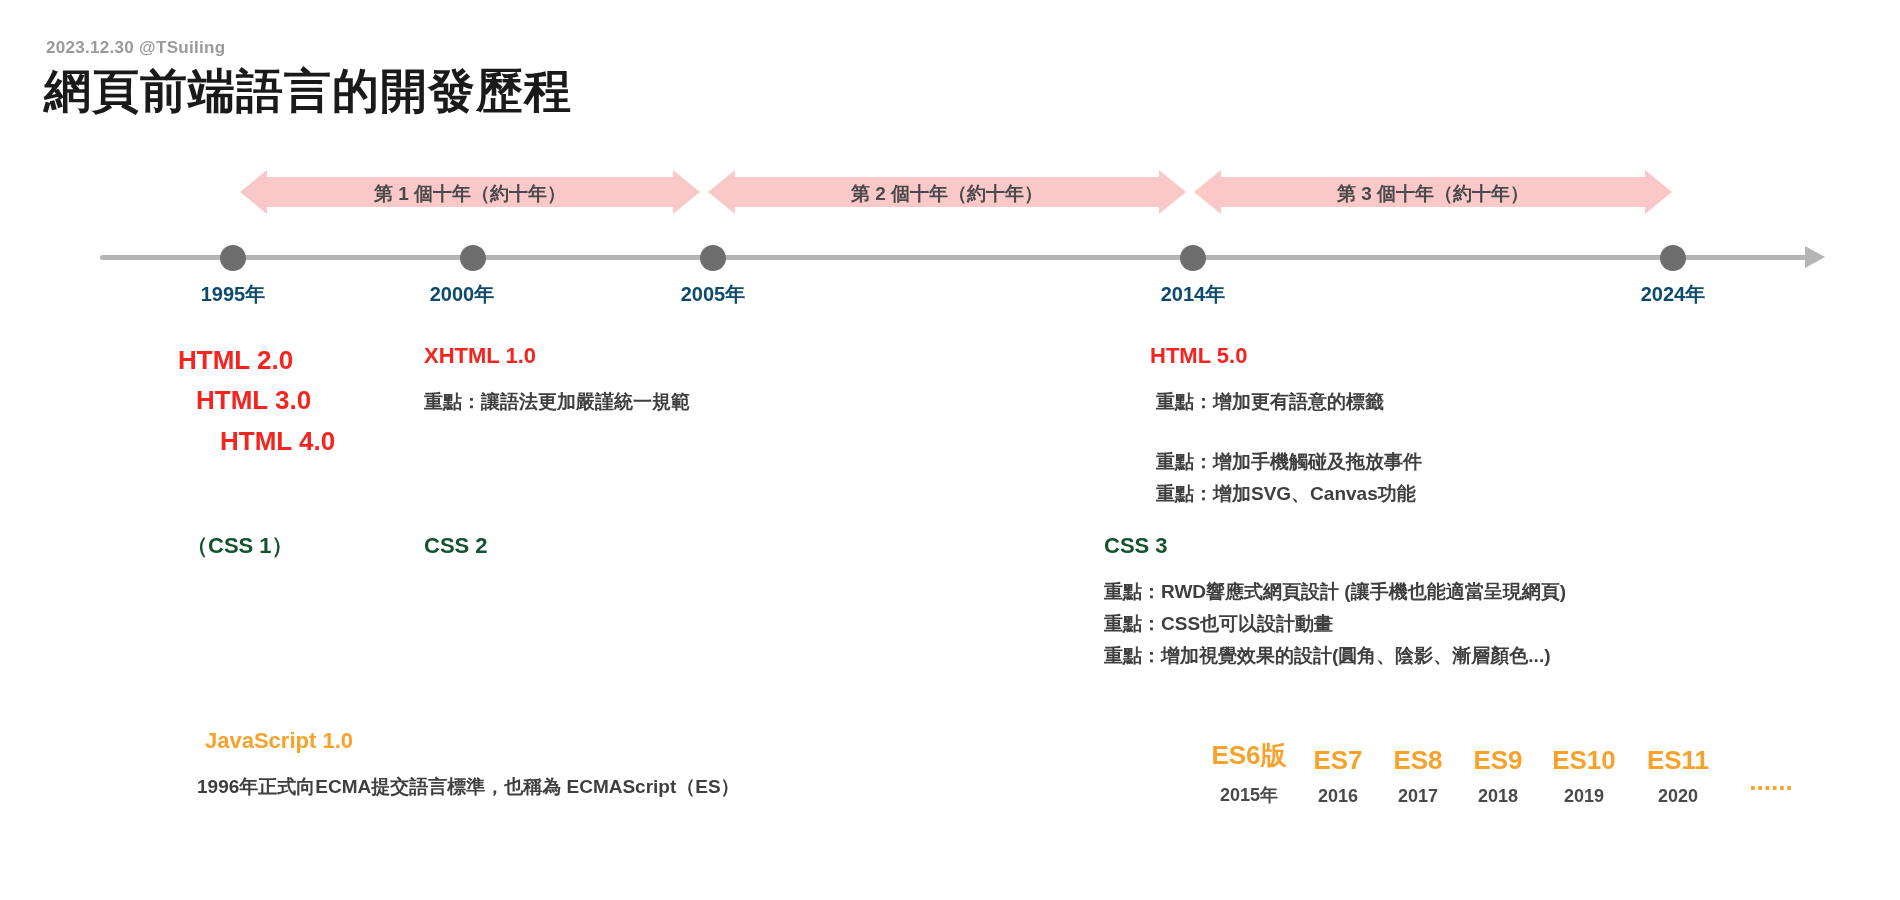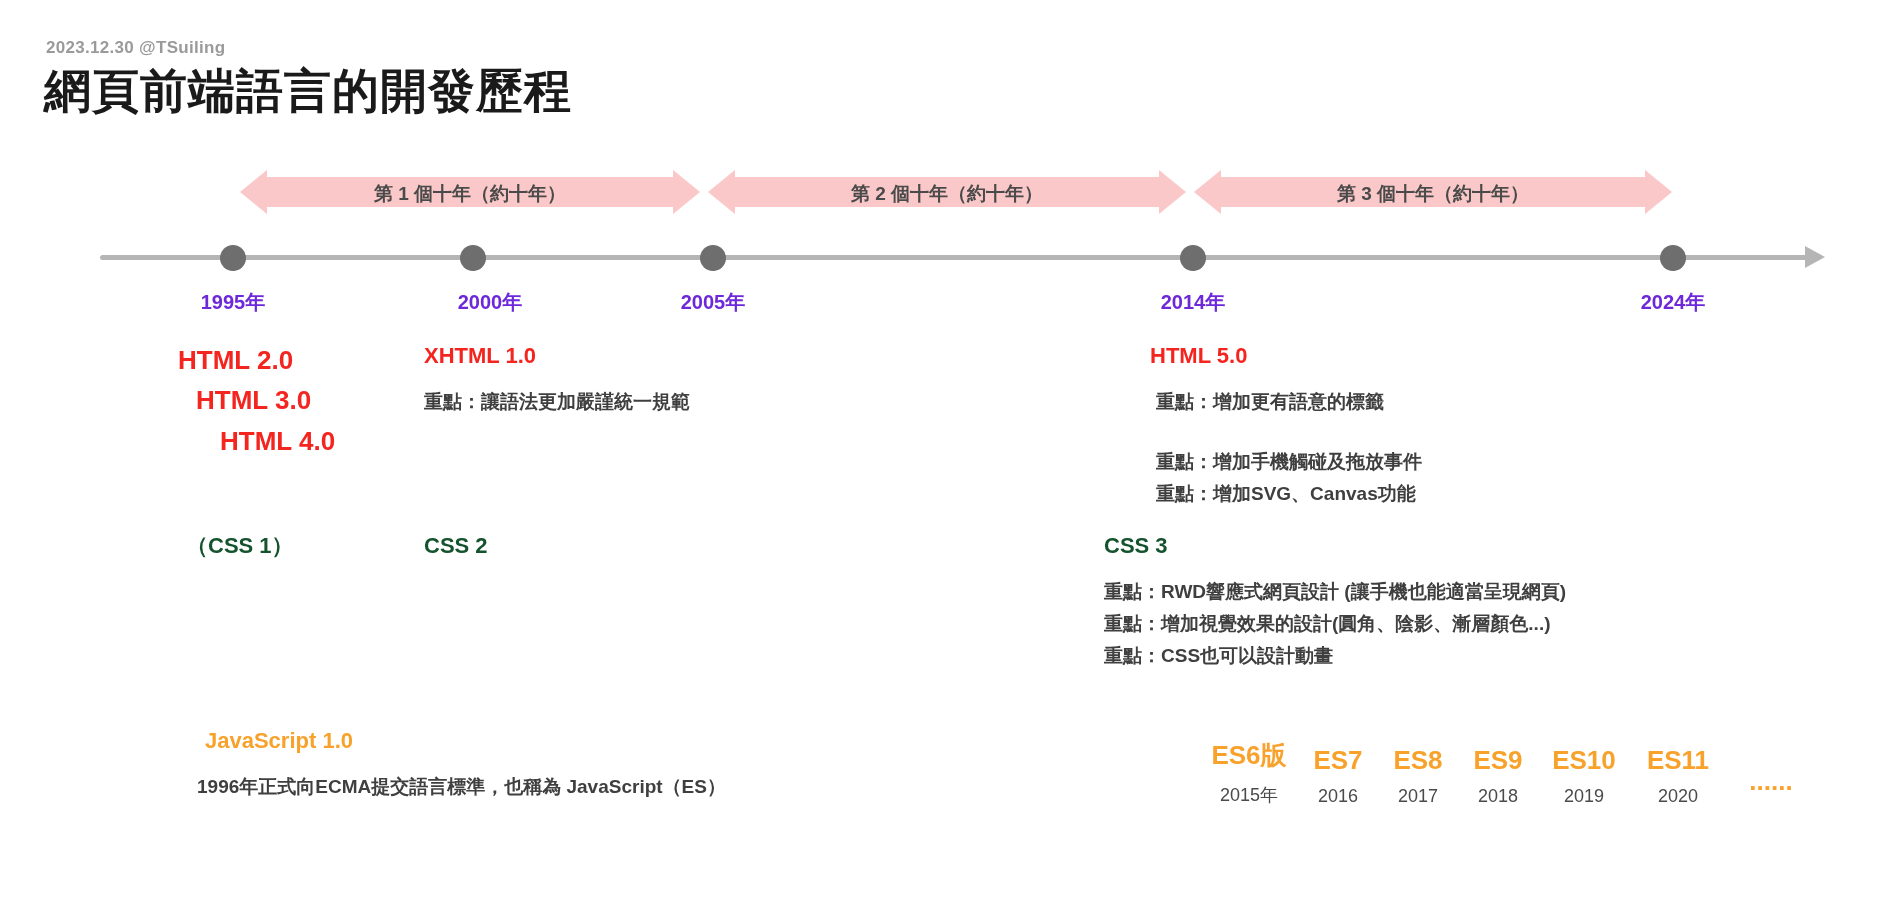--- a/index.html
+++ b/index.html
@@ -107,24 +107,23 @@
     height: 26px;
     border-radius: 50%;
     background: #6e6e6e;
     top: 245px;
   }
   .node-label {
     position: absolute;
     top: 281px;
     font-size: 20px;
     font-weight: bold;
-    color: #6d28d9;
+    color: #0c4a6e;
     white-space: nowrap;
     transform: translateX(-50%);
-    margin-top: 8px;
   }
 
   
   .block {
     position: absolute;
   }
   .heading {
     font-size: 22px;
     font-weight: bold;
     white-space: nowrap;
@@ -162,21 +161,21 @@
   }
   .es-name {
     font-size: 26px;
     font-weight: bold;
     color: #f8a22c;
     white-space: nowrap;
   }
   .es-year {
     margin-top: 10px;
     font-size: 18px;
-    font-weight: normal;
+    font-weight: bold;
     color: #4a4a4a;
     white-space: nowrap;
   }
 </style>
 </head>
 <body>
 
 <div class="meta">2023.12.30  @TSuiling</div>
 <div class="title">網頁前端語言的開發歷程</div>
 
@@ -204,21 +203,21 @@
 <div class="axis"></div>
 <div class="axis-arrow"></div>
 
 <div class="node" style="left:220px;"></div>
 <div class="node" style="left:460px;"></div>
 <div class="node" style="left:700px;"></div>
 <div class="node" style="left:1180px;"></div>
 <div class="node" style="left:1660px;"></div>
 
 <div class="node-label" style="left:233px;">1995年</div>
-<div class="node-label" style="left:490px;">2000年</div>
+<div class="node-label" style="left:462px;">2000年</div>
 <div class="node-label" style="left:713px;">2005年</div>
 <div class="node-label" style="left:1193px;">2014年</div>
 <div class="node-label" style="left:1673px;">2024年</div>
 
 <div class="block" style="left:130px; top:340px; width:260px;">
   <div class="html-line" style="padding-left:48px;">HTML 2.0</div>
   <div class="html-line" style="padding-left:66px;">HTML 3.0</div>
   <div class="html-line" style="padding-left:90px;">HTML 4.0</div>
 </div>
 
@@ -238,27 +237,27 @@
   <div class="heading blue">（CSS 1）</div>
 </div>
 
 <div class="block" style="left:424px; top:530px;">
   <div class="heading blue">CSS 2</div>
 </div>
 
 <div class="block" style="left:1104px; top:530px;">
   <div class="heading blue">CSS 3</div>
   <div class="detail" style="margin-top:14px;">重點：RWD響應式網頁設計 (讓手機也能適當呈現網頁)</div>
+  <div class="detail">重點：CSS也可以設計動畫</div>
   <div class="detail">重點：增加視覺效果的設計(圓角、陰影、漸層顏色...)</div>
-  <div class="detail">重點：CSS也可以設計動畫</div>
 </div>
 
 <div class="block" style="left:205px; top:725px;">
   <div class="heading orange">JavaScript 1.0</div>
-  <div class="detail" style="margin-top:14px; margin-left:-8px;">1996年正式向ECMA提交語言標準，也稱為 JavaScript（ES）</div>
+  <div class="detail" style="margin-top:14px; margin-left:-8px;">1996年正式向ECMA提交語言標準，也稱為 ECMAScript（ES）</div>
 </div>
 
 <div class="es-row" style="left:1200px; top:725px;">
   <div class="es-item" style="width:98px;">
     <div class="es-name">ES6版</div>
     <div class="es-year">2015年</div>
   </div>
   <div class="es-item" style="width:80px;">
     <div class="es-name">ES7</div>
     <div class="es-year">2016</div>

